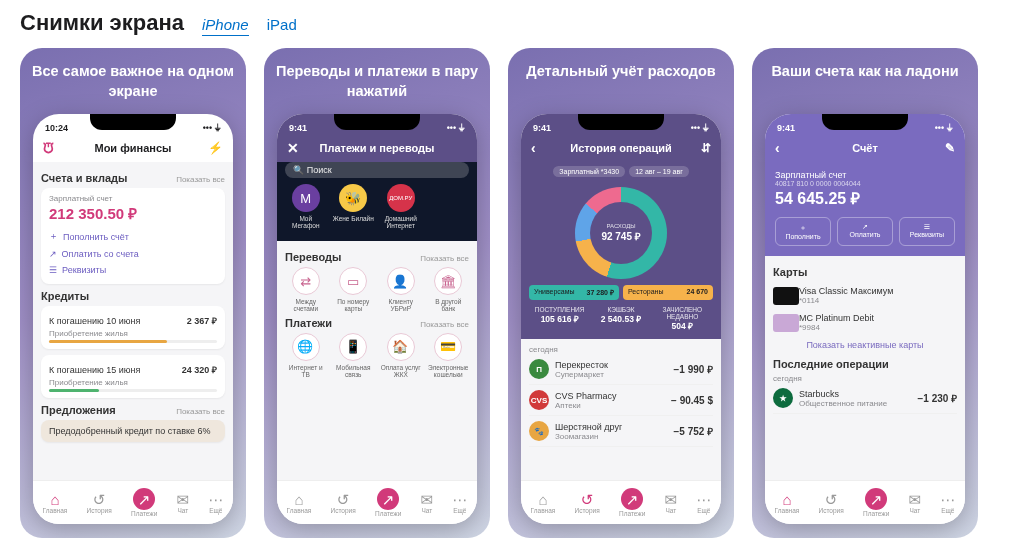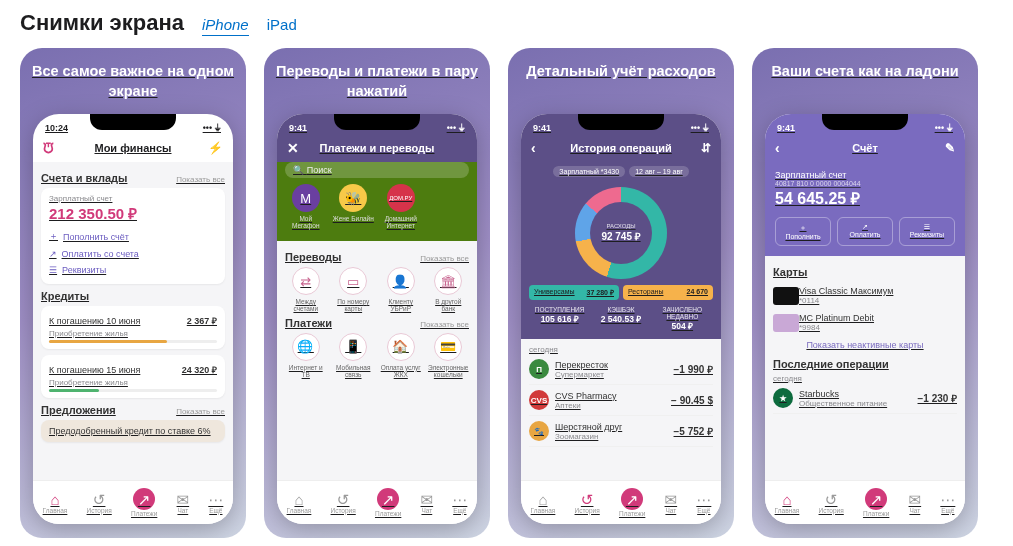--- a/index.html
+++ b/index.html
@@ -3,21 +3,21 @@
 <meta charset="utf-8">
 <style>
   * { box-sizing: border-box; margin: 0; padding: 0; }
   body { font-family: -apple-system, BlinkMacSystemFont, "Segoe UI", Helvetica, Arial, sans-serif; background: #fff; color: #1d1d1f; width: 1013px; }
   .wrap { padding: 10px 20px 20px; }
   .header { display: flex; align-items: baseline; gap: 18px; margin-bottom: 12px; }
   .title { font-size: 22px; font-weight: 700; }
   .devtab { font-size: 15px; color: #0070c9; cursor: pointer; padding-bottom: 2px; }
   .devtab.active { border-bottom: 1px solid #0070c9; font-style: italic; }
   .shots { display: flex; gap: 18px; }
-  .shot { width: 226px; height: 490px; border-radius: 22px; background: linear-gradient(160deg,#7a6fb0 0%,#9f8fc6 48%,#cfd6e4 100%); position: relative; overflow: hidden; display: flex; flex-direction: column; align-items: center; padding: 14px 10px 0; text-decoration: underline; }
+  .shot { width: 226px; height: 490px; border-radius: 22px; background: linear-gradient(160deg,#7a6fb0 0%,#9f8fc6 48%,#cfd6e4 100%); position: relative; overflow: hidden; display: flex; flex-direction: column; align-items: center; padding: 14px 10px 0; }
   .caption { color: #fff; font-size: 14.5px; font-weight: 600; text-align: center; line-height: 1.35; margin-bottom: 12px; min-height: 40px; }
   .phone { width: 200px; height: 410px; background: #fff; border-radius: 26px; box-shadow: 0 6px 24px rgba(0,0,0,.25); display: flex; flex-direction: column; position: relative; overflow: hidden; }
   .phone.dark-head .ph-head { background: #5c4f87; color: #fff; }
   .notch { position: absolute; top: 0; left: 50%; transform: translateX(-50%); width: 86px; height: 16px; background: #000; border-bottom-left-radius: 12px; border-bottom-right-radius: 12px; }
   .statusbar { height: 24px; display: flex; justify-content: space-between; align-items: center; padding: 4px 12px 0; font-size: 9px; font-weight: 600; }
   .statusbar.white { color: #fff; }
   .ph-head { padding: 4px 10px 8px; display: flex; align-items: center; justify-content: center; gap: 8px; font-size: 11px; font-weight: 600; position: relative; }
   .ph-head .back { position: absolute; left: 10px; font-size: 14px; }
   .ph-head .act  { position: absolute; right: 10px; font-size: 12px; }
   .ph-body { flex: 1; background: #f5f5f7; overflow: hidden; font-size: 9px; color: #333; }
@@ -173,21 +173,21 @@
       <div class="phone dark-head">
         <div class="notch"></div>
         <div class="statusbar white" style="background:#5c4f87">
           <span>9:41</span>
             <span>••• ⏚</span>
         </div>
         <div class="ph-head">
           <span class="back">✕</span>
           <span>Платежи и переводы</span>
         </div>
-        <div style="background:#4d7c0f;padding-bottom:8px">
+        <div style="background:#0f172a;padding-bottom:8px">
           <div class="search">🔍 <span>Поиск</span></div>
           <div class="circle-grid" style="padding:0 8px">
             <div class="cg-item">
                 <div class="dot" style="background:#6a3fa0;color:#fff">M</div>
                 <div class="lab" style="color:#ddd">Мой Мегафон</div>
               </div>
             <div class="cg-item">
                 <div class="dot" style="background:#f7c948">🐝</div>
                 <div class="lab" style="color:#ddd">Жене Билайн</div>
               </div>

